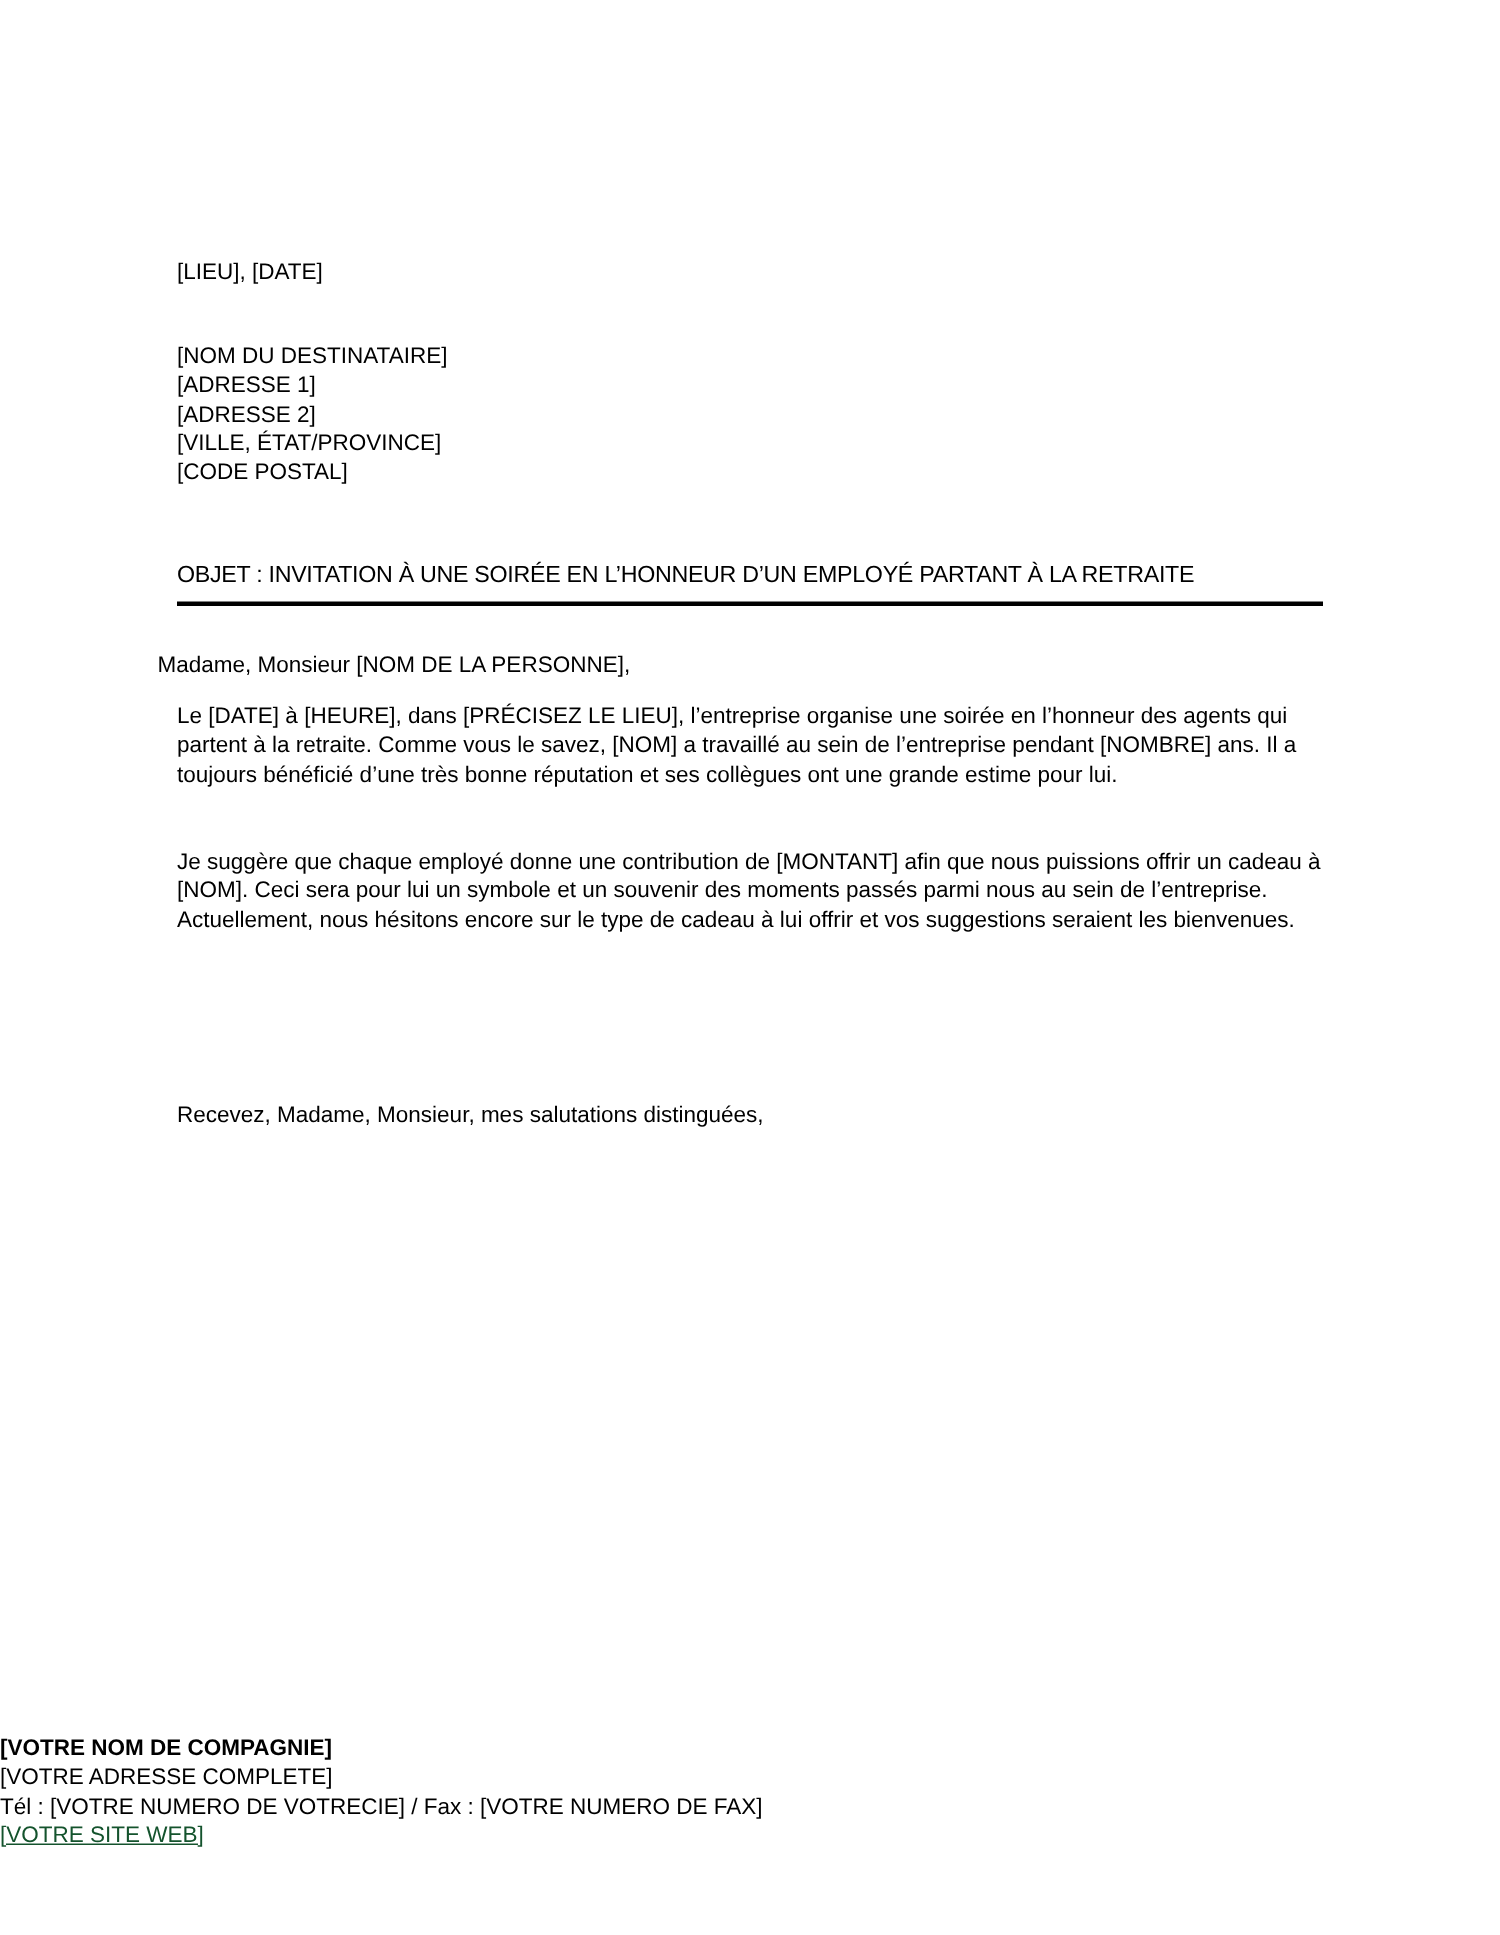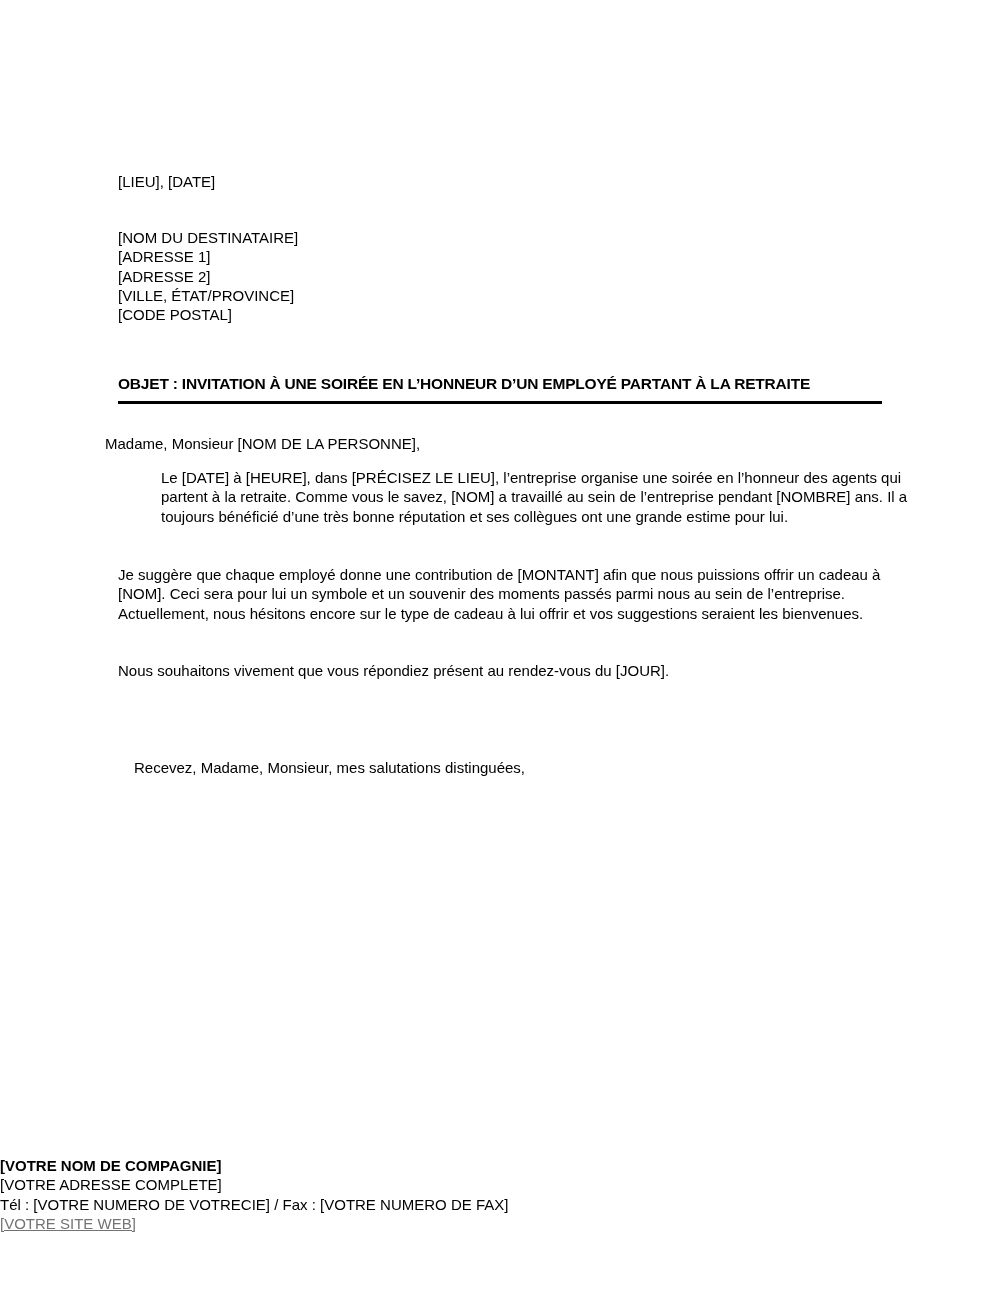--- a/index.html
+++ b/index.html
@@ -21,49 +21,49 @@
     font-size: 15px;
     line-height: 19.3px;
     color: #000000;
   }
   .place-date { top: 172px; left: 118px; }
   .recipient-block { top: 228px; left: 118px; }
   .subject-line {
     top: 375px;
     left: 118px;
     font-size: 15.5px;
-    font-weight: bold;
+    font-weight: normal;
     letter-spacing: -0.2px;
     white-space: nowrap;
     color: #000000;
   }
   .subject-rule {
     top: 401px;
     left: 118px;
     width: 764px;
     height: 3px;
     background: #000000;
   }
   .salutation { top: 434px; left: 105px; }
-  .para-1 { top: 468px; left: 118px; width: 772px; margin-left: 43px; }
+  .para-1 { top: 468px; left: 118px; width: 772px; }
   .para-2 { top: 565px; left: 118px; width: 772px; }
   .para-3 { top: 661px; left: 118px; width: 772px; }
-  .closing { top: 734px; left: 134px; margin-top: 24px; }
+  .closing { top: 734px; left: 118px; }
   .signature-block { top: 829px; left: 118px; }
   .footer-block {
     top: 1156px;
     left: 0;
     width: 1000px;
     text-align: left;
     font-size: 15px;
     line-height: 19.3px;
   }
   .footer-company { font-weight: bold; }
   .footer-link-line a {
-    color: #737373;
+    color: #14532d;
     text-decoration: underline;
     cursor: pointer;
   }
 </style>
 </head>
 <body>
 
 <div class="page">
 
   <div class="abs body-text place-date">[LIEU], [DATE]</div>
@@ -79,21 +79,20 @@
   <div class="abs subject-line">OBJET : INVITATION À UNE SOIRÉE EN L’HONNEUR D’UN EMPLOYÉ PARTANT À LA RETRAITE</div>
 
   <div class="abs subject-rule"></div>
 
   <div class="abs body-text salutation">Madame, Monsieur [NOM DE LA PERSONNE],</div>
 
   <div class="abs body-text para-1">Le [DATE] à [HEURE], dans [PRÉCISEZ LE LIEU], l’entreprise organise une soirée en l’honneur des agents qui partent à la retraite. Comme vous le savez, [NOM] a travaillé au sein de l’entreprise pendant [NOMBRE] ans. Il a toujours bénéficié d’une très bonne réputation et ses collègues ont une grande estime pour lui.</div>
 
   <div class="abs body-text para-2">Je suggère que chaque employé donne une contribution de [MONTANT] afin que nous puissions offrir un cadeau à [NOM]. Ceci sera pour lui un symbole et un souvenir des moments passés parmi nous au sein de l’entreprise. Actuellement, nous hésitons encore sur le type de cadeau à lui offrir et vos suggestions seraient les bienvenues.</div>
 
-  <div class="abs body-text para-3">Nous souhaitons vivement que vous répondiez présent au rendez-vous du [JOUR].</div>
 
   <div class="abs body-text closing">Recevez, Madame, Monsieur, mes salutations distinguées,</div>
 
 
   <div class="abs footer-block">
     <div class="footer-company">[VOTRE NOM DE COMPAGNIE]</div>
     <div>[VOTRE ADRESSE COMPLETE]</div>
     <div>Tél : [VOTRE NUMERO DE VOTRECIE] / Fax : [VOTRE NUMERO DE FAX]</div>
     <div class="footer-link-line">
       <a href="#">[VOTRE SITE WEB]</a>

